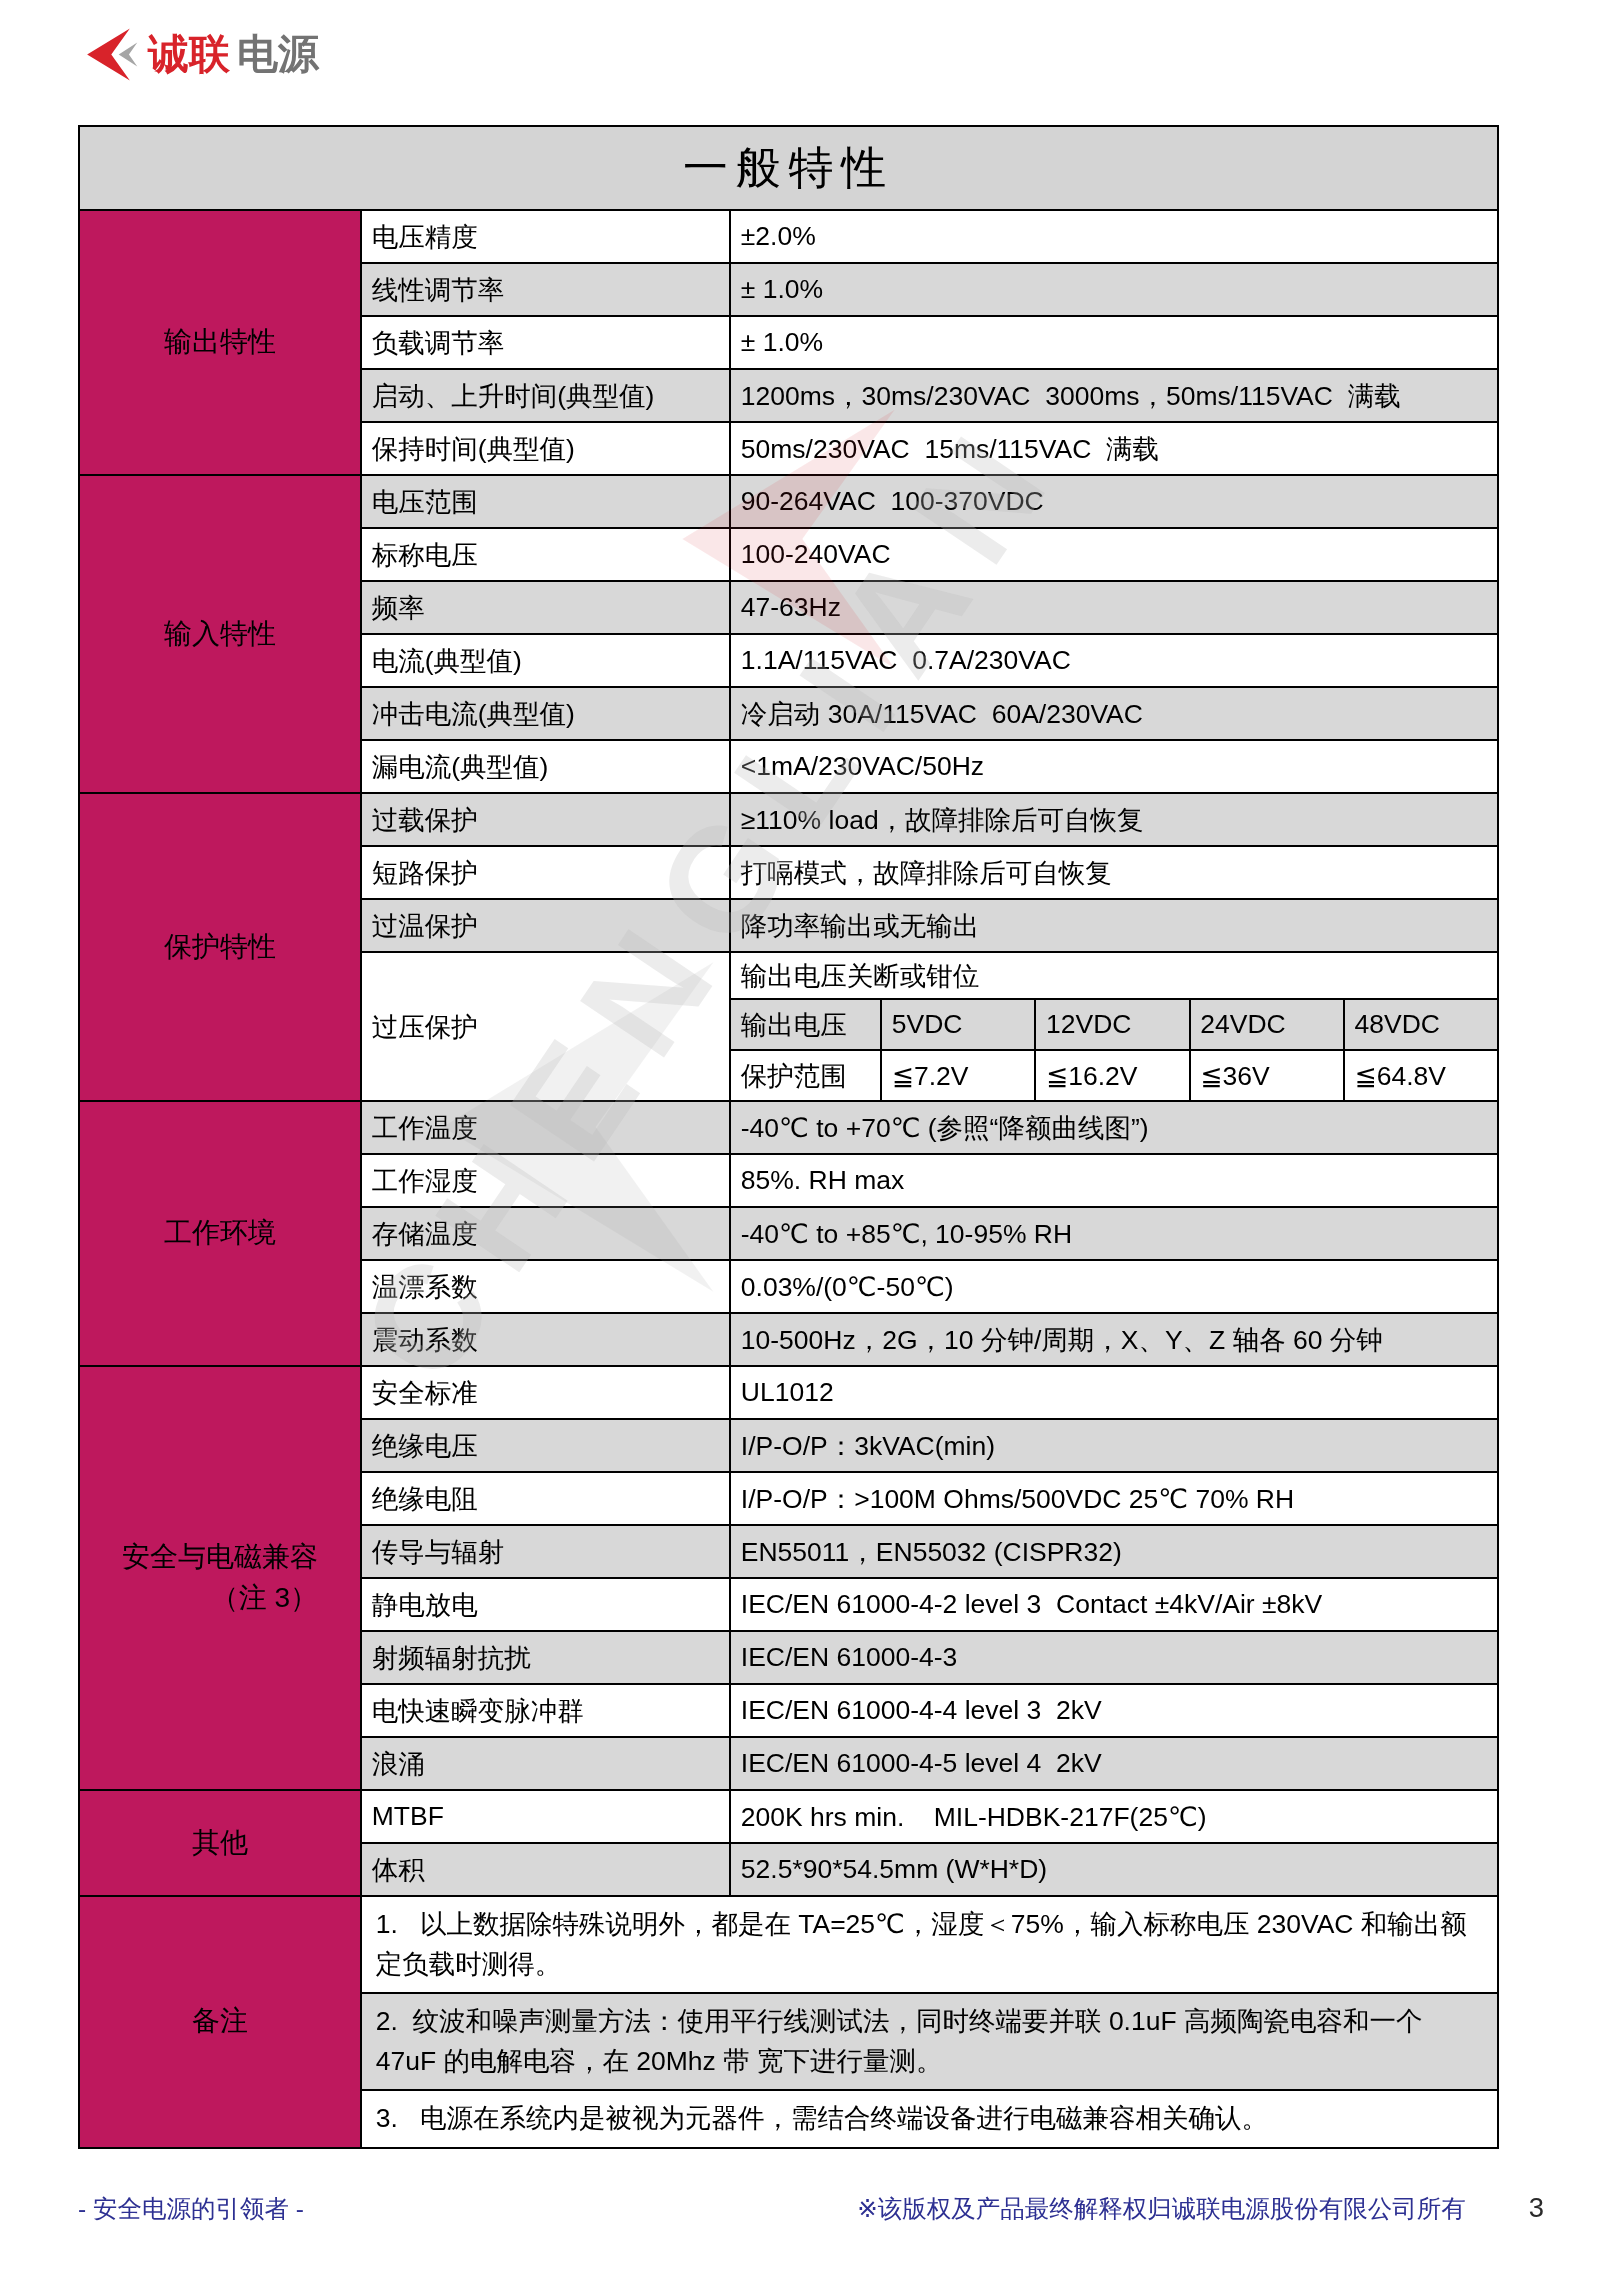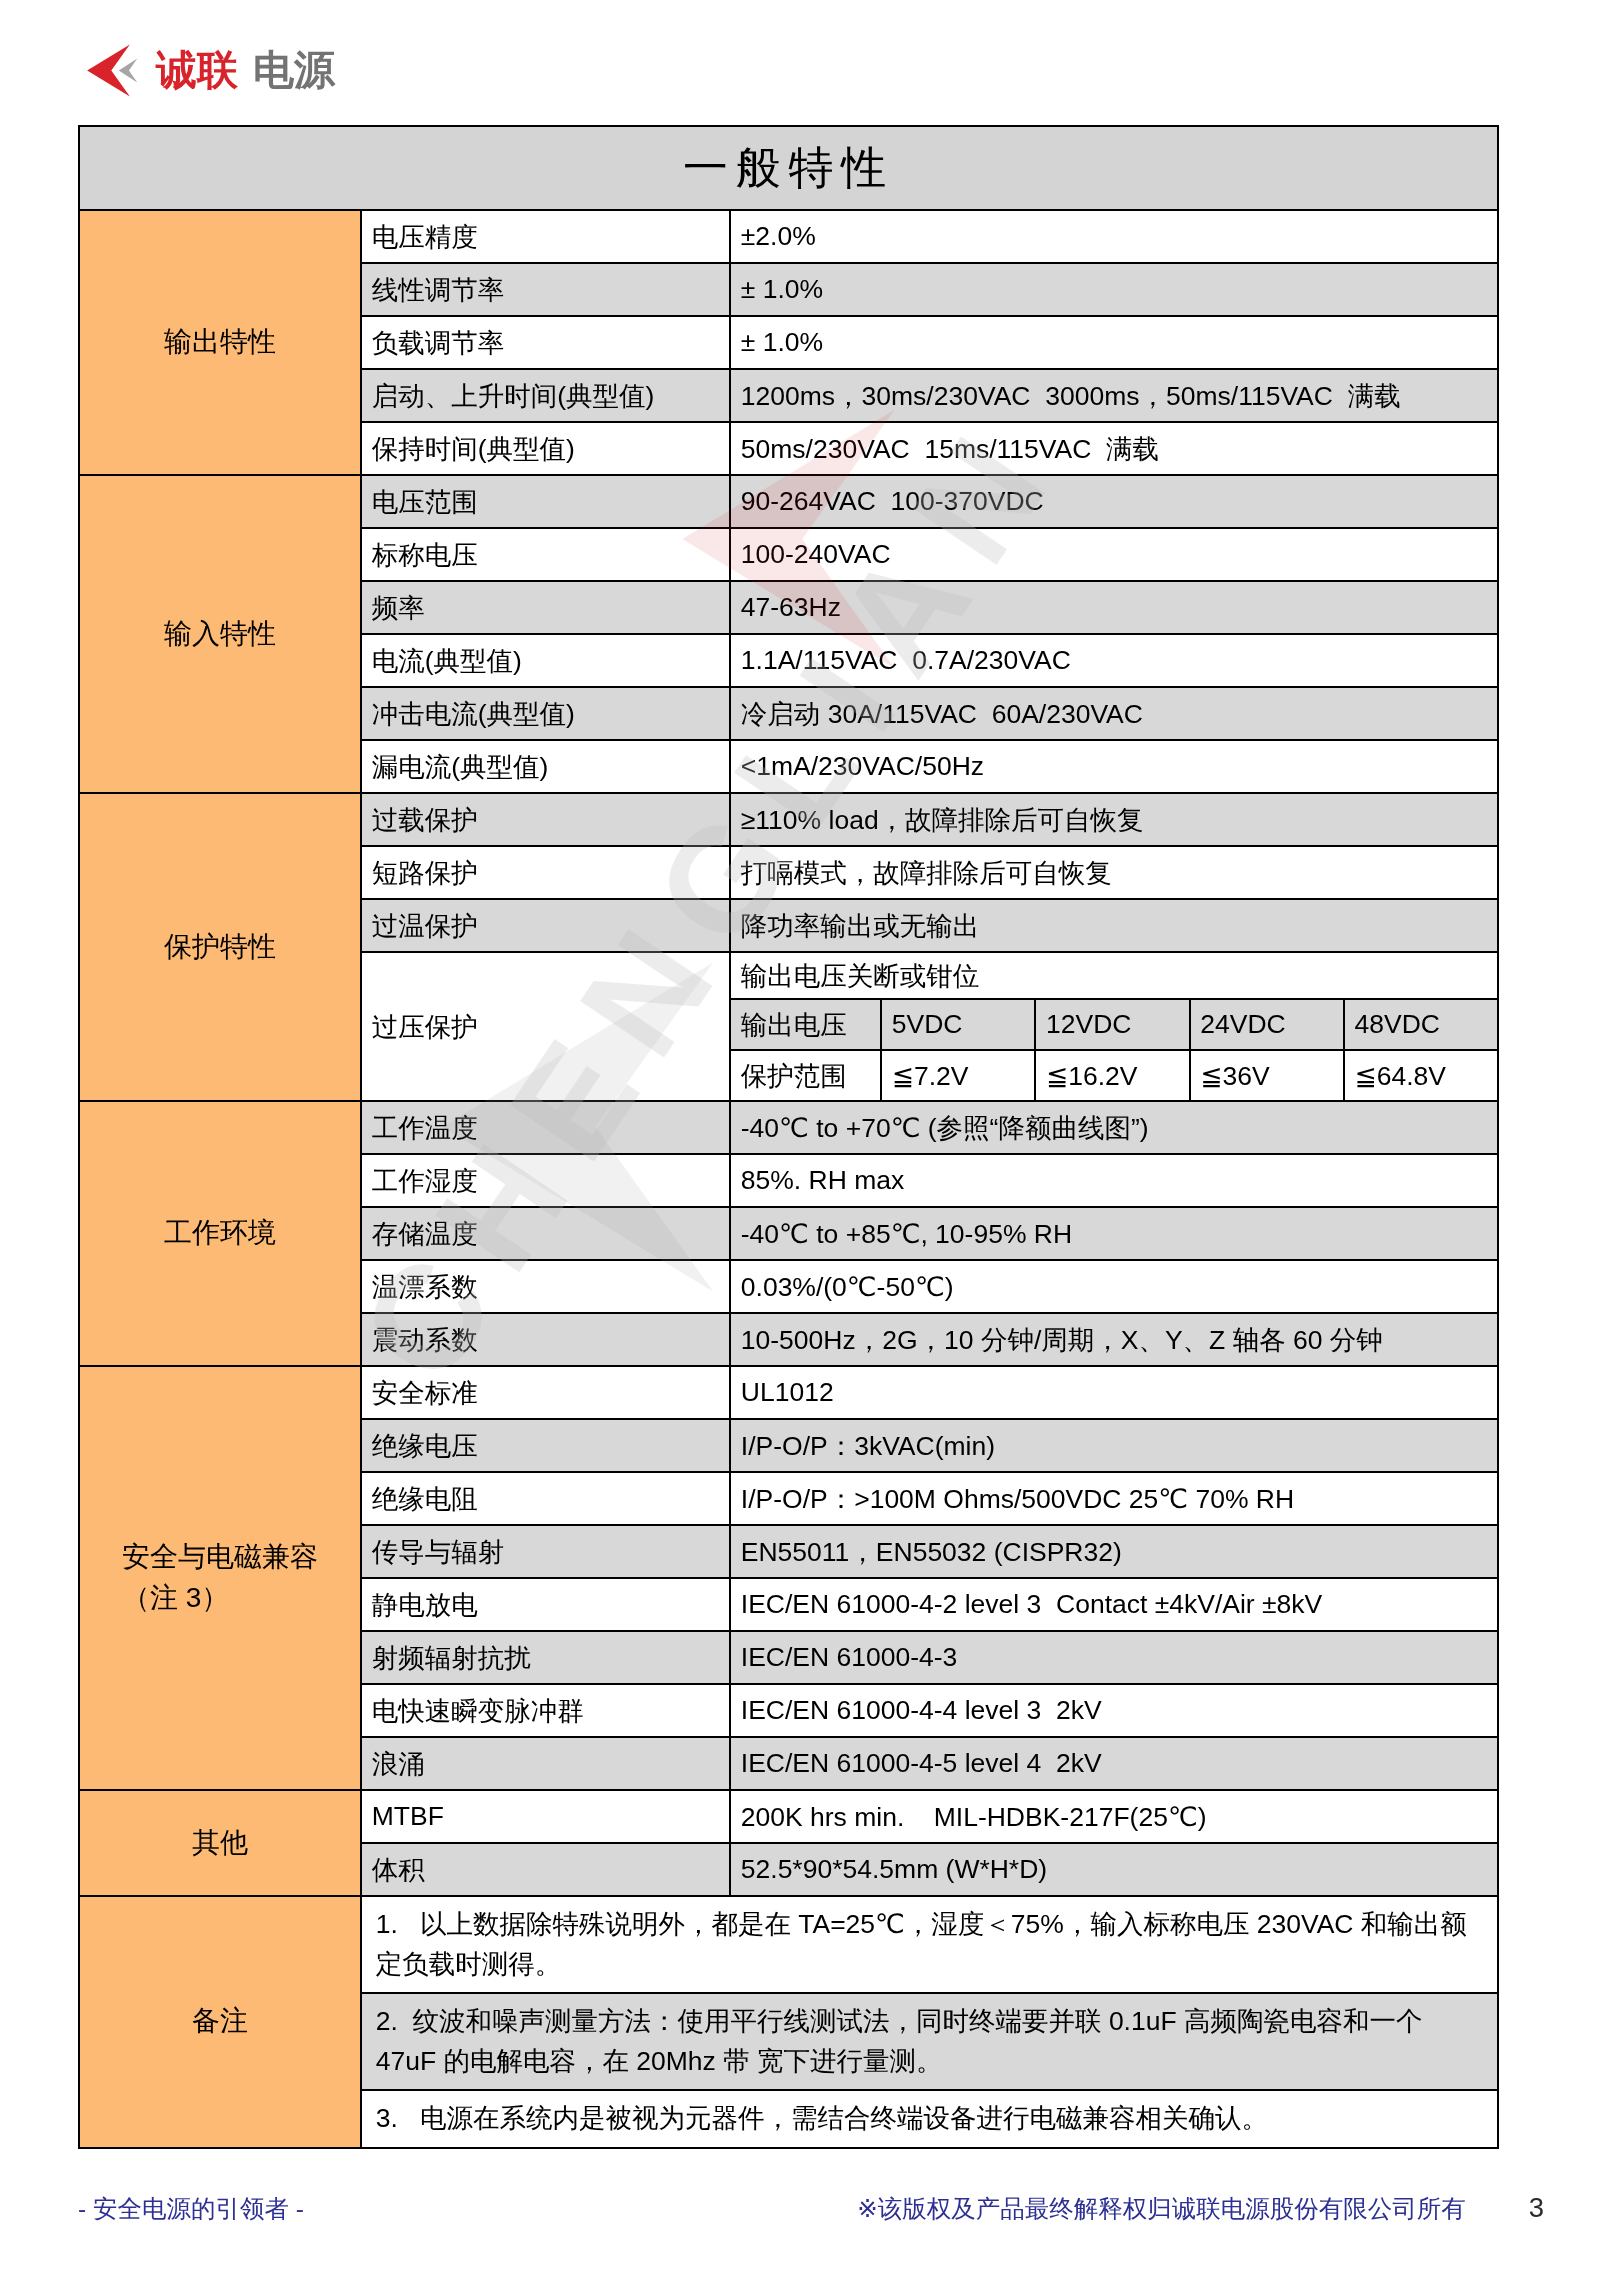--- a/index.html
+++ b/index.html
@@ -2,21 +2,21 @@
 <html style="--brand-red: #d8232a; --footer-blue: #2d3092;"><head>
 <meta charset="utf-8">
 <style>
   html,body { margin:0; padding:0; background:#fff; }
   .page {
     position:relative; width:1620px; height:2292px; background:#ffffff;
     font-family:"Liberation Sans","DejaVu Sans",sans-serif; color:#000; overflow:hidden;
   }
 
   
-  .logo { position:absolute; left:76px; top:25.5px; display:flex; align-items:center; gap:15px; z-index:2;margin-top:16px; }
+  .logo { position:absolute; left:76px; top:25.5px; display:flex; align-items:center; gap:7px; z-index:2; }
   .logo svg { width:65px; height:57px; display:block; }
   .brand { font-size:41px; font-weight:bold; line-height:1; }
   .brand-red { color:var(--brand-red,#d8232a); }
   .brand-dark { color:#737373; }
 
   
   .watermark {
     position:absolute; left:147px; top:814px; width:1127px; z-index:5; pointer-events:none;
     transform:rotate(-56deg); text-align:center;
     font-size:147px; font-weight:bold; letter-spacing:27.4px;
@@ -27,22 +27,22 @@
   .wm-arrow.a2 { left:372px; top:941px; width:412px; height:372px; opacity:0.13; }
 
   
   .spec-table { position:absolute; left:78px; top:125px; width:1421px; border:2.9px solid #000; background:#fff; z-index:1; box-sizing:border-box; }
   .table-header {
     height:82px; background:#d4d4d4; display:flex; align-items:center; justify-content:center;
     font-size:45px; letter-spacing:7.8px;
   }
   .section { display:grid; grid-template-columns:282px 1fr; border-top:2.9px solid #000; }
   .cat {
-    border-right:2px solid #000; background:#fdba74;
-    display:flex; align-items:center; justify-content:center; text-align:left;
+    border-right:2px solid #000; background:#be185d;
+    display:flex; align-items:center; justify-content:center; text-align:right;
     font-size:28px; line-height:1.45; white-space:pre-line; padding:19px;
   }
   .sec-rows { display:block; min-width:0; }
   .sec-rows > * + * { border-top:2px solid #000; }
 
   .row { display:grid; grid-template-columns:369px 1fr; height:51px; }
   .cell { display:flex; align-items:center; padding:0 9.8px; font-size:26.5px; white-space:pre-wrap; min-width:0; overflow:hidden; }
   .label { border-right:2px solid #000; }
   .shade { background:#d8d8d8; }
 

